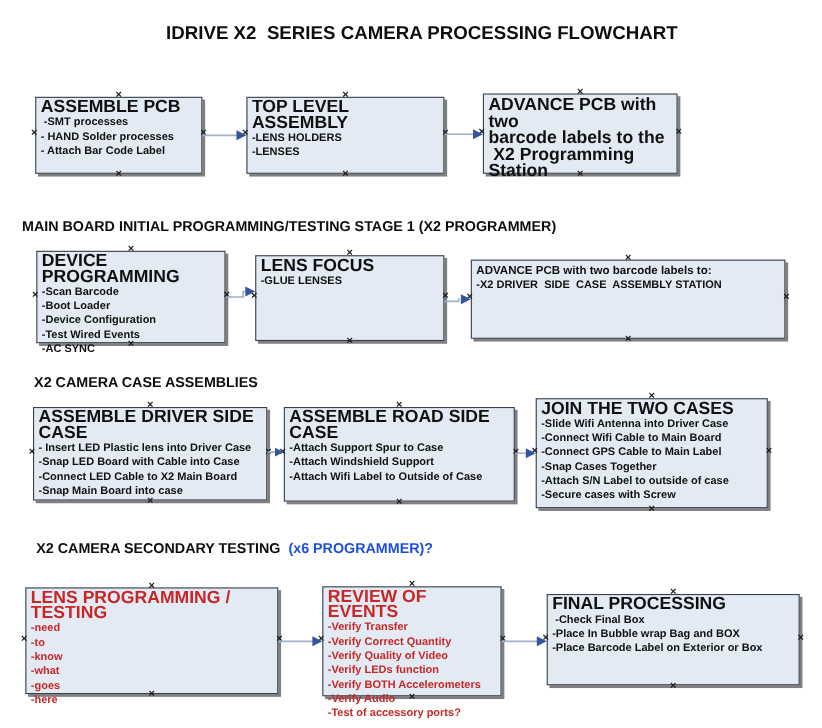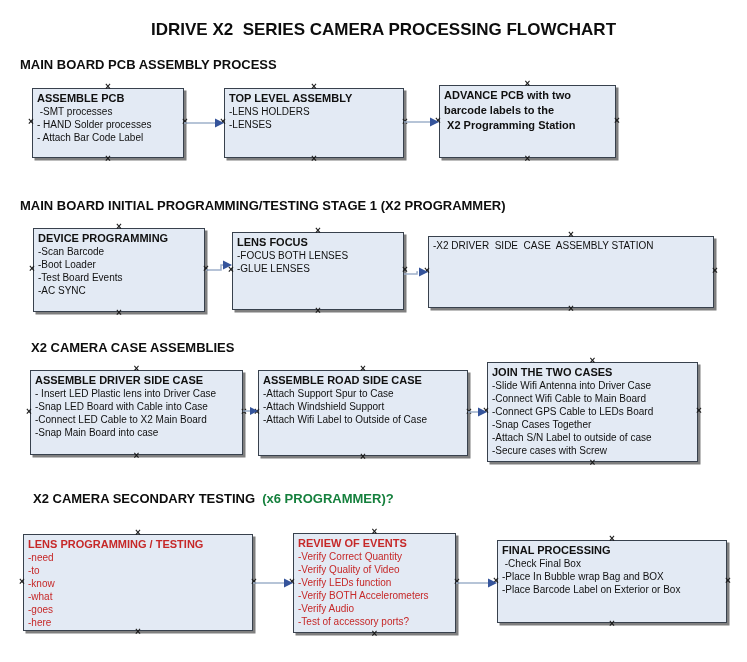--- a/index.html
+++ b/index.html
@@ -1,46 +1,45 @@
 <!DOCTYPE html>
 <html><head>
 <meta charset="utf-8">
 <style>
   html,body{margin:0;padding:0;background:#ffffff;}
   #canvas{position:relative;width:747px;height:662px;background:#ffffff;overflow:hidden;
           font-family:"Liberation Sans",sans-serif;}
   .title{position:absolute;left:0;right:0;top:20px;text-align:center;font-weight:bold;
          font-size:17px;color:#0d0d0d;white-space:pre;padding-left:20px;}
   .sech{position:absolute;font-weight:bold;font-size:13px;color:#0d0d0d;white-space:pre;}
-  .sech .red{color:#15803d;}
+  .sech .red{color:#1d4ed8;}
   .box{position:absolute;background:#e3eaf4;border:1.5px solid #38414d;
        box-shadow:2.5px 2.5px 0 #7f7f7f;box-sizing:border-box;padding:2px 4px;color:#101010;}
   .box.redtext{color:#c62828;}
-  .bh{font-weight:bold;font-size:11px;line-height:14px;white-space:pre-wrap;}
-  .bi{font-size:10px;line-height:13px;white-space:pre-wrap;}
+  .bh{font-weight:bold;font-size:16px;line-height:14px;white-space:pre-wrap;}
+  .bi{font-size:10px;line-height:13px;white-space:pre-wrap;font-weight:bold;}
   #b13 .bh{line-height:15px;}
   #b23 .bh{font-size:10.5px;white-space:nowrap;}
   .hd{position:absolute;font-size:10px;line-height:8px;font-weight:bold;color:#1a1a1a;
       width:8px;height:8px;text-align:center;pointer-events:none;}
   .hd.t{top:-6px;left:50%;margin-left:-4px;}
   .hd.b{bottom:-6px;left:50%;margin-left:-4px;}
   .hd.l{left:-6px;top:50%;margin-top:-5px;}
   .hd.r{right:-6px;top:50%;margin-top:-5px;}
   .conn{position:absolute;}
   .conn path.l{stroke:#9eb0ca;stroke-width:1.5;fill:none;}
   .conn path.a{fill:#35549b;stroke:none;}
 </style>
 </head>
 <body>
 
 <div id="canvas">
 
   <div class="title">IDRIVE X2  SERIES CAMERA PROCESSING FLOWCHART</div>
 
-  <div class="sech" style="left:20px;top:57px;"><span>MAIN BOARD PCB ASSEMBLY PROCESS</span><span class="red"></span></div>
 
   <div class="sech" style="left:20px;top:198px;"><span>MAIN BOARD INITIAL PROGRAMMING/TESTING STAGE 1 (X2 PROGRAMMER)</span><span class="red"></span></div>
 
   <div class="sech" style="left:31px;top:340px;"><span>X2 CAMERA CASE ASSEMBLIES</span><span class="red"></span></div>
 
   <div class="sech" style="left:33px;top:491px;"><span>X2 CAMERA SECONDARY TESTING </span><span class="red"> (x6 PROGRAMMER)?</span></div>
 
   <div class="box" id="b11" style="left:32px;top:88px;width:152px;height:70px;">
     <span class="hd t">×</span>
       <span class="hd b">×</span>
@@ -73,39 +72,40 @@
   </div>
 
   <div class="box" id="b21" style="left:33px;top:228px;width:172px;height:84px;">
     <span class="hd t">×</span>
       <span class="hd b">×</span>
       <span class="hd l">×</span>
       <span class="hd r">×</span>
     <div class="bh">DEVICE PROGRAMMING</div>
     <div class="bi">-Scan Barcode</div>
     <div class="bi">-Boot Loader</div>
-    <div class="bi">-Test Board Events</div>
+    <div class="bi">-Device Configuration</div>
+    <div class="bi">-Test Wired Events</div>
     <div class="bi">-AC SYNC</div>
   </div>
 
   <div class="box" id="b22" style="left:232px;top:232px;width:172px;height:78px;">
     <span class="hd t">×</span>
       <span class="hd b">×</span>
       <span class="hd l">×</span>
       <span class="hd r">×</span>
     <div class="bh">LENS FOCUS</div>
-    <div class="bi">-FOCUS BOTH LENSES</div>
     <div class="bi">-GLUE LENSES</div>
   </div>
 
   <div class="box" id="b23" style="left:428px;top:236px;width:286px;height:72px;">
     <span class="hd t">×</span>
       <span class="hd b">×</span>
       <span class="hd l">×</span>
       <span class="hd r">×</span>
+    <div class="bh">ADVANCE PCB with two barcode labels to:</div>
     <div class="bi">-X2 DRIVER  SIDE  CASE  ASSEMBLY STATION</div>
   </div>
 
   <div class="box" id="b31" style="left:30px;top:370px;width:213px;height:85px;">
     <span class="hd t">×</span>
       <span class="hd b">×</span>
       <span class="hd l">×</span>
       <span class="hd r">×</span>
     <div class="bh">ASSEMBLE DRIVER SIDE CASE</div>
     <div class="bi">- Insert LED Plastic lens into Driver Case</div>
@@ -126,21 +126,21 @@
   </div>
 
   <div class="box" id="b33" style="left:487px;top:362px;width:211px;height:100px;">
     <span class="hd t">×</span>
       <span class="hd b">×</span>
       <span class="hd l">×</span>
       <span class="hd r">×</span>
     <div class="bh">JOIN THE TWO CASES</div>
     <div class="bi">-Slide Wifi Antenna into Driver Case</div>
     <div class="bi">-Connect Wifi Cable to Main Board</div>
-    <div class="bi">-Connect GPS Cable to LEDs Board</div>
+    <div class="bi">-Connect GPS Cable to Main Label</div>
     <div class="bi">-Snap Cases Together</div>
     <div class="bi">-Attach S/N Label to outside of case</div>
     <div class="bi">-Secure cases with Screw</div>
   </div>
 
   <div class="box redtext" id="b41" style="left:23px;top:534px;width:230px;height:97px;">
     <span class="hd t">×</span>
       <span class="hd b">×</span>
       <span class="hd l">×</span>
       <span class="hd r">×</span>
@@ -152,20 +152,21 @@
     <div class="bi">-goes</div>
     <div class="bi">-here</div>
   </div>
 
   <div class="box redtext" id="b42" style="left:293px;top:533px;width:163px;height:100px;">
     <span class="hd t">×</span>
       <span class="hd b">×</span>
       <span class="hd l">×</span>
       <span class="hd r">×</span>
     <div class="bh">REVIEW OF EVENTS</div>
+    <div class="bi">-Verify Transfer</div>
     <div class="bi">-Verify Correct Quantity</div>
     <div class="bi">-Verify Quality of Video</div>
     <div class="bi">-Verify LEDs function</div>
     <div class="bi">-Verify BOTH Accelerometers</div>
     <div class="bi">-Verify Audio</div>
     <div class="bi">-Test of accessory ports?</div>
   </div>
 
   <div class="box" id="b43" style="left:497px;top:540px;width:230px;height:83px;">
     <span class="hd t">×</span>

